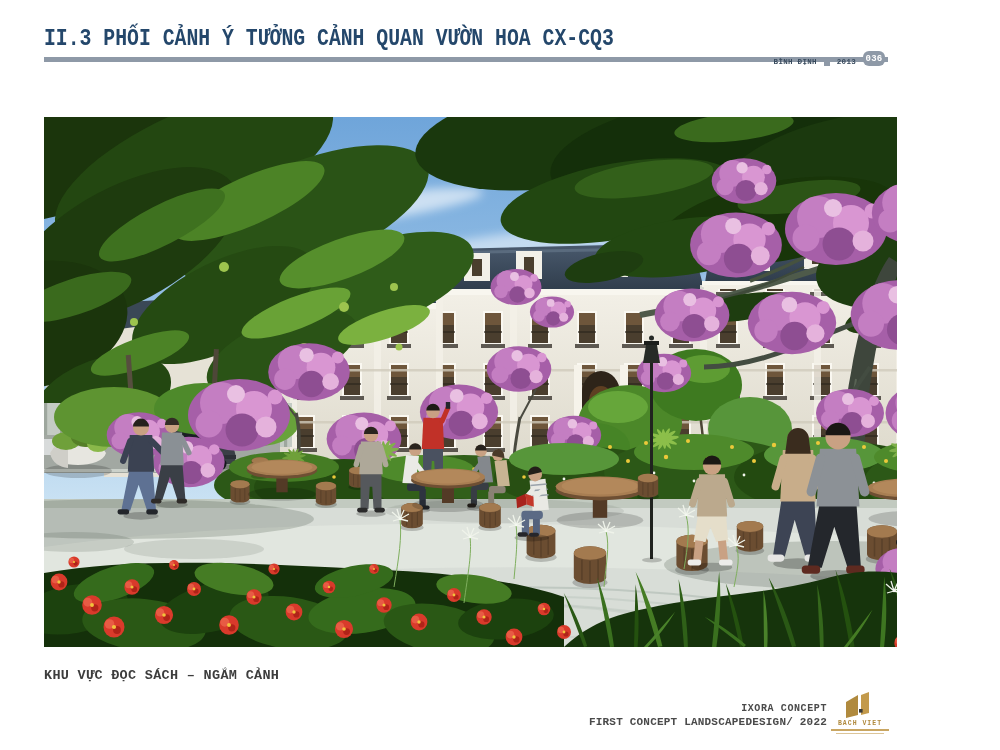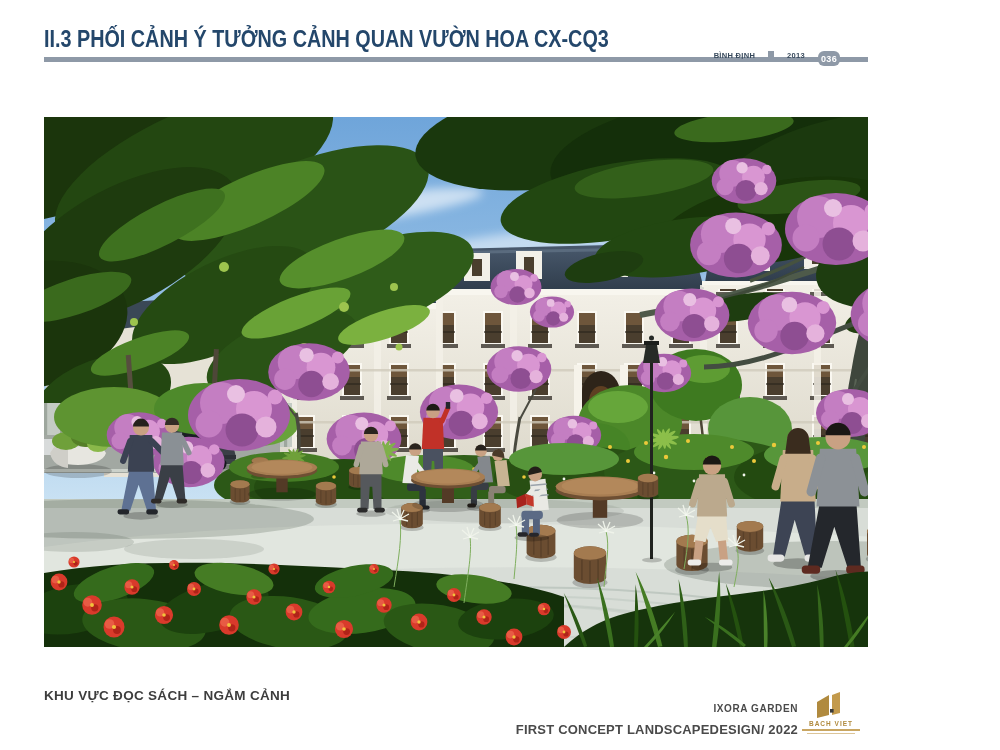--- a/index.html
+++ b/index.html
@@ -1,37 +1,37 @@
 <!DOCTYPE html>
 <html><head>
 <meta charset="utf-8">
 <style>
   html,body{margin:0;padding:0;background:#ffffff;}
   .page{position:relative;width:868px;height:750px;background:#ffffff;overflow:hidden;
-        font-family:Liberation Sans, sans-serif;}
+        font-family:Liberation Mono, monospace;padding-left:29px;}
   
   .title{position:absolute;left:44px;top:26px;margin:0;font-size:23px;font-weight:bold;
          color:#24476B;white-space:nowrap;letter-spacing:0;transform:scaleX(.86);
          transform-origin:left center;}
   .rule{position:absolute;left:44px;top:57px;width:844px;height:5px;background:#8E99A7;}
-  .meta{position:absolute;right:28px;top:51px;display:flex;align-items:flex-start;gap:13px;
+  .meta{position:absolute;right:12px;top:51px;display:flex;align-items:flex-end;gap:7px;
         font-size:7.5px;font-weight:bold;color:#37495C;letter-spacing:.3px;}
   .meta .sq{width:6px;height:6px;background:#8E99A7;display:inline-block;}
   .badge{display:flex;align-items:center;justify-content:center;width:22px;height:15px;
          background:#8E99A7;color:#fff;font-size:9px;font-weight:bold;border-radius:6px;}
   
   .render{position:absolute;left:44px;top:117px;width:912px;height:530px;overflow:hidden;
           background:#cfe3f2;}
   .render svg{display:block;width:100%;height:100%;}
-  .caption{position:absolute;left:44px;top:688px;font-size:13.5px;font-weight:bold;
+  .caption{position:absolute;left:44px;top:668px;font-size:13.5px;font-weight:bold;
            color:#3D3D3D;letter-spacing:.3px;}
   
   .credits{position:absolute;right:70px;top:703px;text-align:right;color:#4A4A4A;}
   .credits .project{font-size:10px;font-weight:bold;letter-spacing:.6px;}
-  .credits .subtitle{font-size:13px;font-weight:bold;letter-spacing:.2px;margin-top:8px;}
+  .credits .subtitle{font-size:11px;font-weight:bold;letter-spacing:.2px;margin-top:2px;}
   .logo{position:absolute;right:8px;top:692px;width:58px;text-align:center;}
   .logo-mark{display:block;margin:0 auto;}
   .logo-text{font-size:6.5px;font-weight:bold;color:#B08A3E;letter-spacing:1px;margin-top:1px;}
   .logo-rule{height:2px;background:#C9A662;margin-top:2px;}
   .logo-rule2{height:1px;background:#C9A662;opacity:.65;margin:2px auto 0;width:84%;}
 </style>
 </head>
 <body>
 
 <div class="page">
@@ -620,21 +620,21 @@
       <use href="#lily" transform="translate(692,428)"></use>
       <use href="#lily" transform="translate(850,474)"></use>
       <use href="#lily" transform="translate(888,456)"></use>
     </g>
   </svg>
   </div>
 
   <div class="caption">KHU VỰC ĐỌC SÁCH – NGẮM CẢNH</div>
 
   <div class="credits">
-    <div class="project">IXORA GARDEN</div>
+    <div class="project">IXORA CONCEPT</div>
     <div class="subtitle">FIRST CONCEPT LANDSCAPEDESIGN/ 2022</div>
   </div>
 
   <div class="logo">
     <svg class="logo-mark" width="34" height="27" viewBox="0 0 34 27">
       <polygon points="3,10 15,3 15,23 3,26" fill="#B08A3E"></polygon>
       <polygon points="18,3 26,0 26,21 18,23" fill="#C39A4C"></polygon>
       <rect x="16" y="17" width="3.6" height="3.6" fill="#3A3A38"></rect>
     </svg>
     <div class="logo-text">BACH VIET</div>

